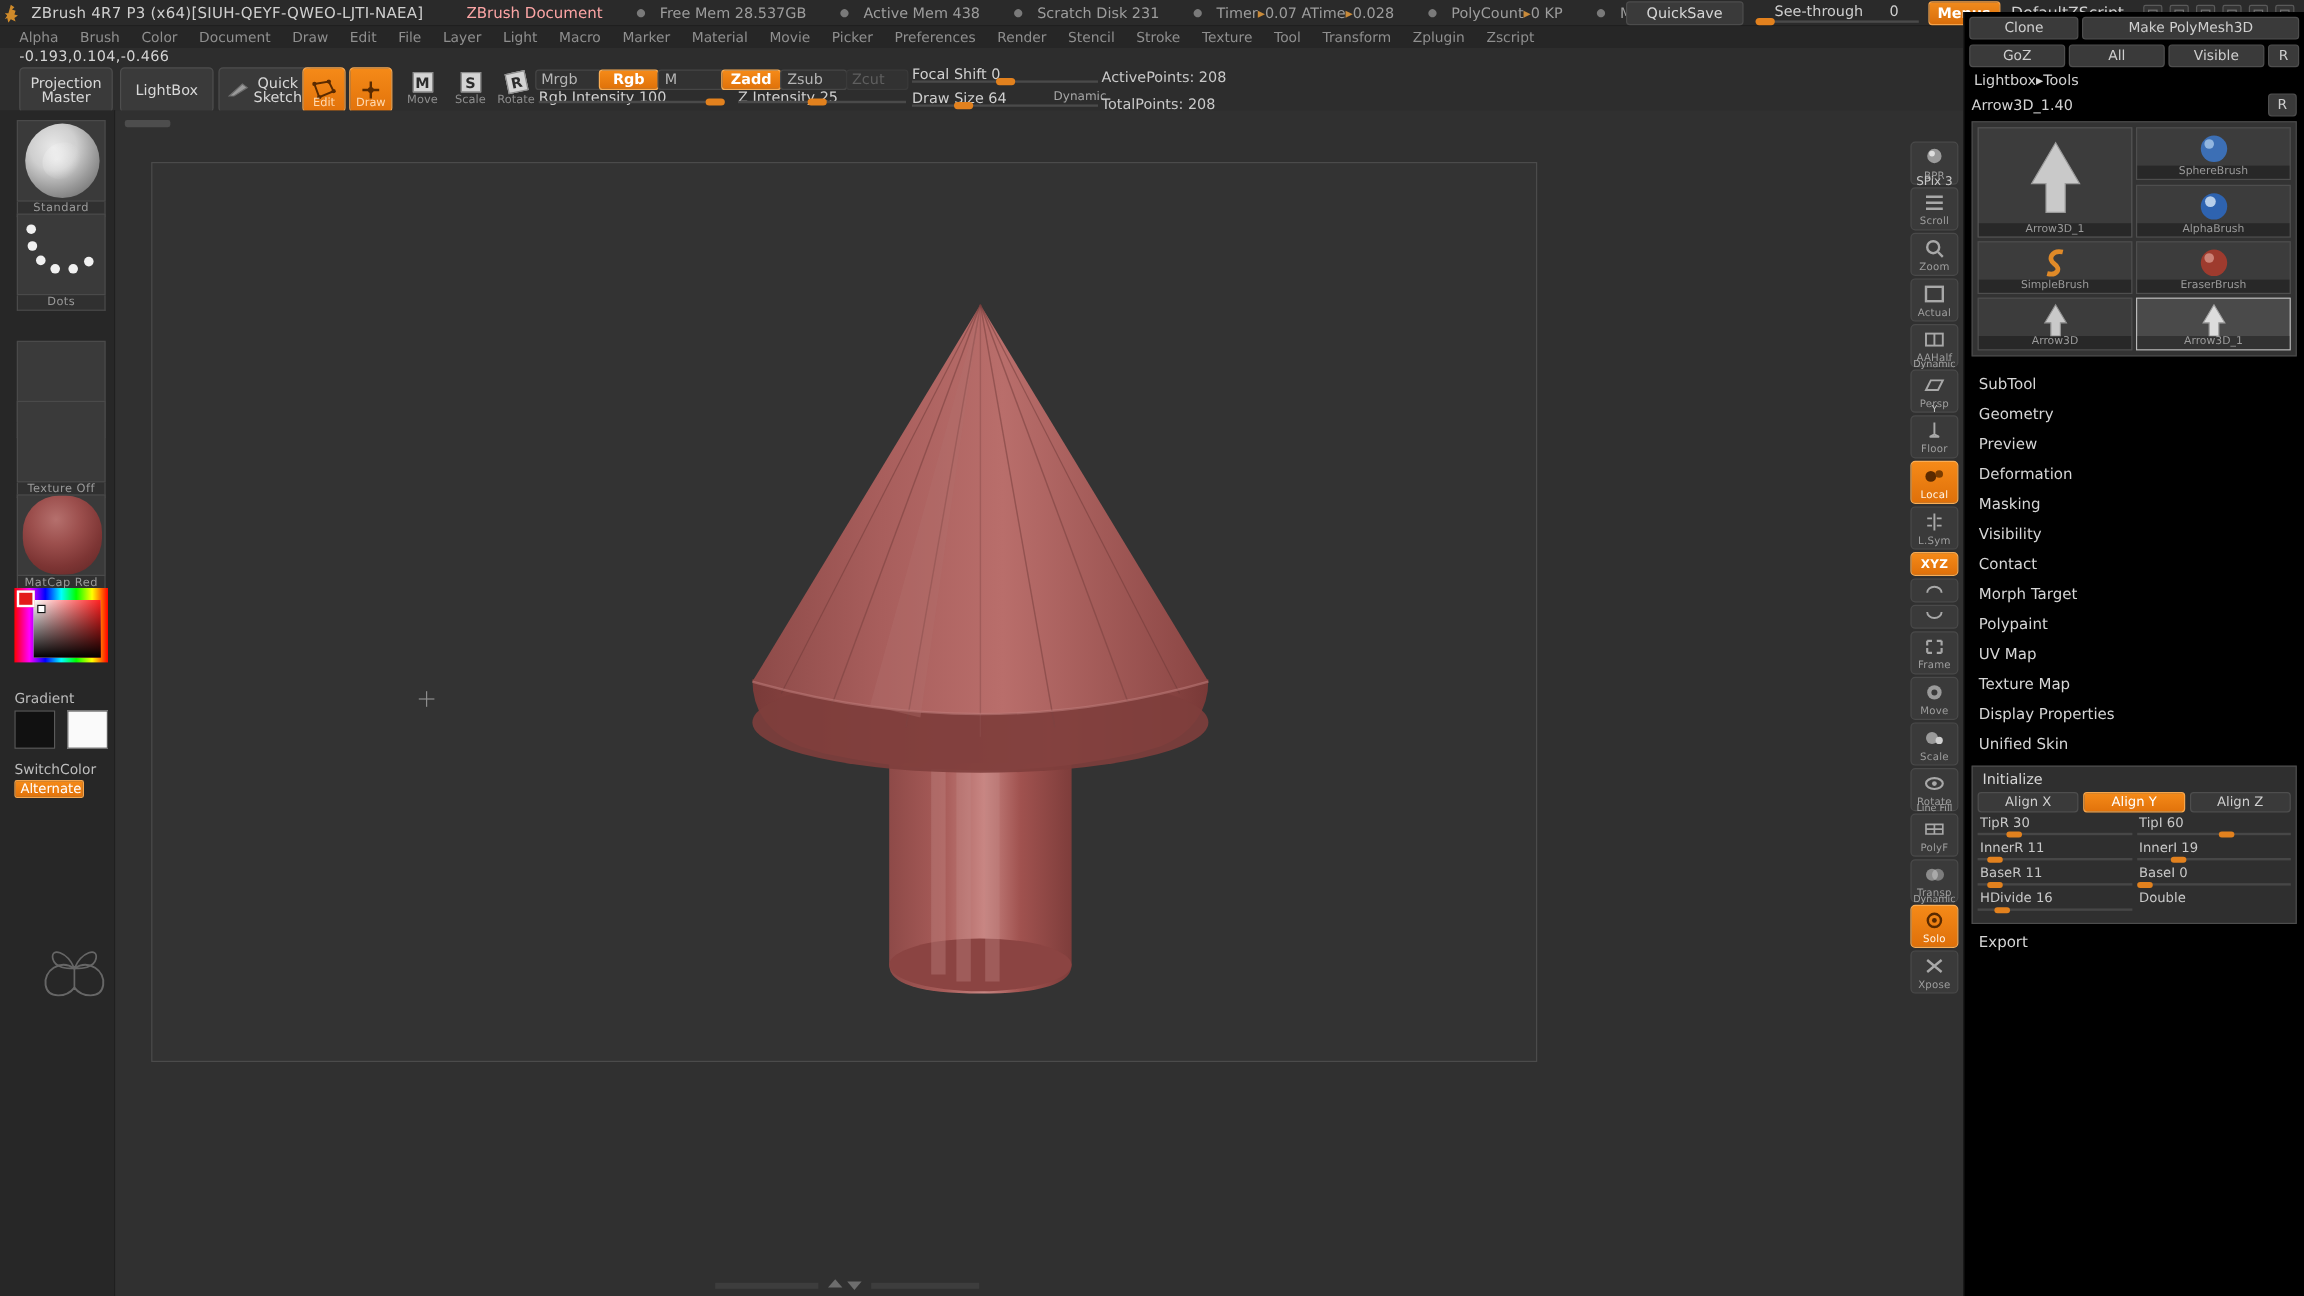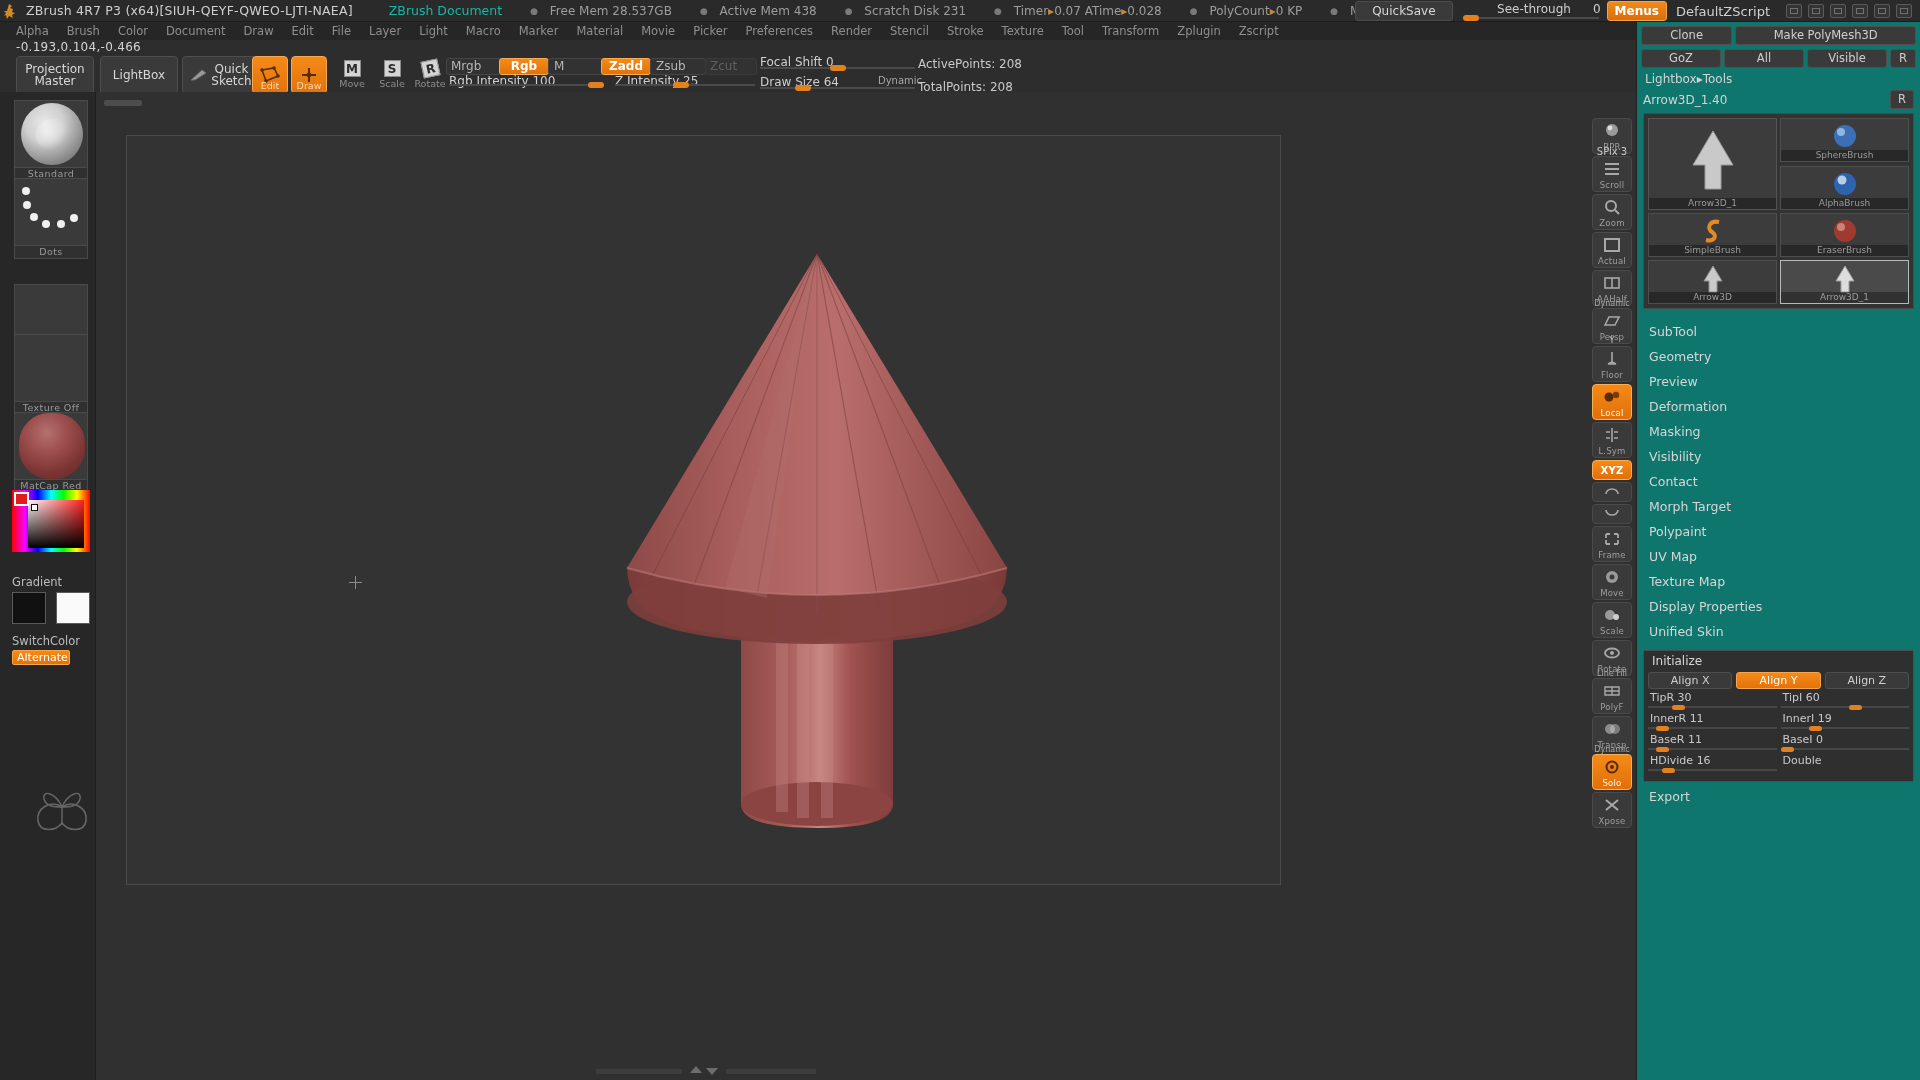--- a/index.html
+++ b/index.html
@@ -15,31 +15,31 @@
 
   
   .titlebar {
     position:absolute; left:0; top:0; width:1920px; height:22px;
     background:#2a2a2a; border-bottom:1px solid #1d1d1d;
     display:flex; align-items:center; padding-left:4px; white-space:nowrap;
   }
   .zlogo { width:16px; height:16px; position:relative; flex:none; margin-right:6px; }
   .zlogo svg { display:block; }
   .ttl { color:#cfcfcf; font-size:12.5px; letter-spacing:.2px; }
-  .ttl2 { color:#14b8a6; font-size:12.5px; margin-left:36px; }
+  .ttl2 { color:#fca5a5; font-size:12.5px; margin-left:36px; }
   .stat { color:#9d9d9d; font-size:12px; margin-left:20px; }
   .dot { color:#7a7a7a; margin:0 8px; font-size:9px; vertical-align:middle;}
   .arrw { color:#c88a3a; }
   .tb-right { position:absolute; right:0; top:0; height:22px; display:flex; align-items:center; }
   .qsave {
     background:#3a3a3a; border:1px solid #4c4c4c; border-radius:3px;
     color:#d6d6d6; font-size:12px; padding:2px 16px; margin-right:8px;
   }
   .seethru { position:relative; width:140px; height:22px; margin-right:6px;}
-  .seethru .lbl { position:absolute; left:0; top:2px; width:140px; text-align:right; color:#cfcfcf; font-size:12px;}
+  .seethru .lbl { position:absolute; left:0; top:2px; width:140px; text-align:center; color:#cfcfcf; font-size:12px;}
   .seethru .lbl b { font-weight:normal; margin-left:22px;}
   .seethru .trk { position:absolute; left:2px; bottom:3px; width:136px; height:2px; background:#4a4a4a;}
   .seethru .knb { position:absolute; left:2px; bottom:1px; width:16px; height:6px; background:#e2811e; border-radius:3px;}
   .menus-btn {
     background:linear-gradient(#f08a1c,#d96e0c); border:1px solid #f5a24a; border-radius:3px;
     color:#fff; font-weight:bold; font-size:12px; padding:2px 7px; margin-right:3px;
   }
   .dflt-btn { color:#d0d0d0; font-size:13px; padding:2px 6px; }
   .winbtns { display:flex; align-items:center; gap:6px; padding-right:8px; margin-left:10px;}
   .wb { width:16px; height:14px; border:1px solid #5a5a5a; border-radius:2px; background:#343434; position:relative;}
@@ -133,21 +133,21 @@
   .rbtn { position:relative; width:40px; height:36px; margin-bottom:2px; background:#3a3a3a;
           border:1px solid #4a4a4a; border-radius:4px; text-align:center; }
   .rbtn.on { background:linear-gradient(#f58a18,#df700a); border-color:#f9ad55;}
   .rbtn .ric { display:block; margin:3px auto 0; width:20px; height:18px; }
   .rbtn .rcap { position:absolute; left:0; right:0; bottom:1px; font-size:8.5px; color:#9e9e9e; letter-spacing:.2px;}
   .rbtn.on .rcap { color:#fff4e6; }
   .rbtn .above { position:absolute; left:-4px; right:-4px; top:-10px; font-size:8.5px; color:#a5a5a5;}
   .rbtn .abovev { position:absolute; left:0; right:0; top:-11px; font-size:10px; color:#c8c8c8;}
 
   
-  .rpanel { position:absolute; right:0; top:22px; width:284px; bottom:0; background:#0f766e; border-left:1px solid #1e1e1e;}
+  .rpanel { position:absolute; right:0; top:10px; width:284px; bottom:0; background:#000000; border-left:1px solid #1e1e1e;}
   .rrow { display:flex; gap:3px; padding:0 4px; margin-top:4px; }
   .rb { flex:1; background:#3a3a3a; border:1px solid #4e4e4e; border-radius:3px; color:#cfcfcf;
         font-size:11.5px; text-align:center; line-height:17px; height:19px;}
   .rb.sm { flex:none; width:26px; }
   .lbheader { padding:4px 8px 2px; color:#d3d3d3; font-size:12px;}
   .curtool { display:flex; align-items:center; padding:2px 6px 0; }
   .curtool .nm { color:#d3d3d3; font-size:12px; }
   .toolgrid { position:relative; margin:4px 6px 0; border:1px solid #4a4a4a; background:#333; padding:4px;
               display:grid; grid-template-columns:1fr 1fr; gap:3px;}
   .bigtool { grid-row:span 2; position:relative; background:#3c3c3c; border:1px solid #545454; height:92px;}

